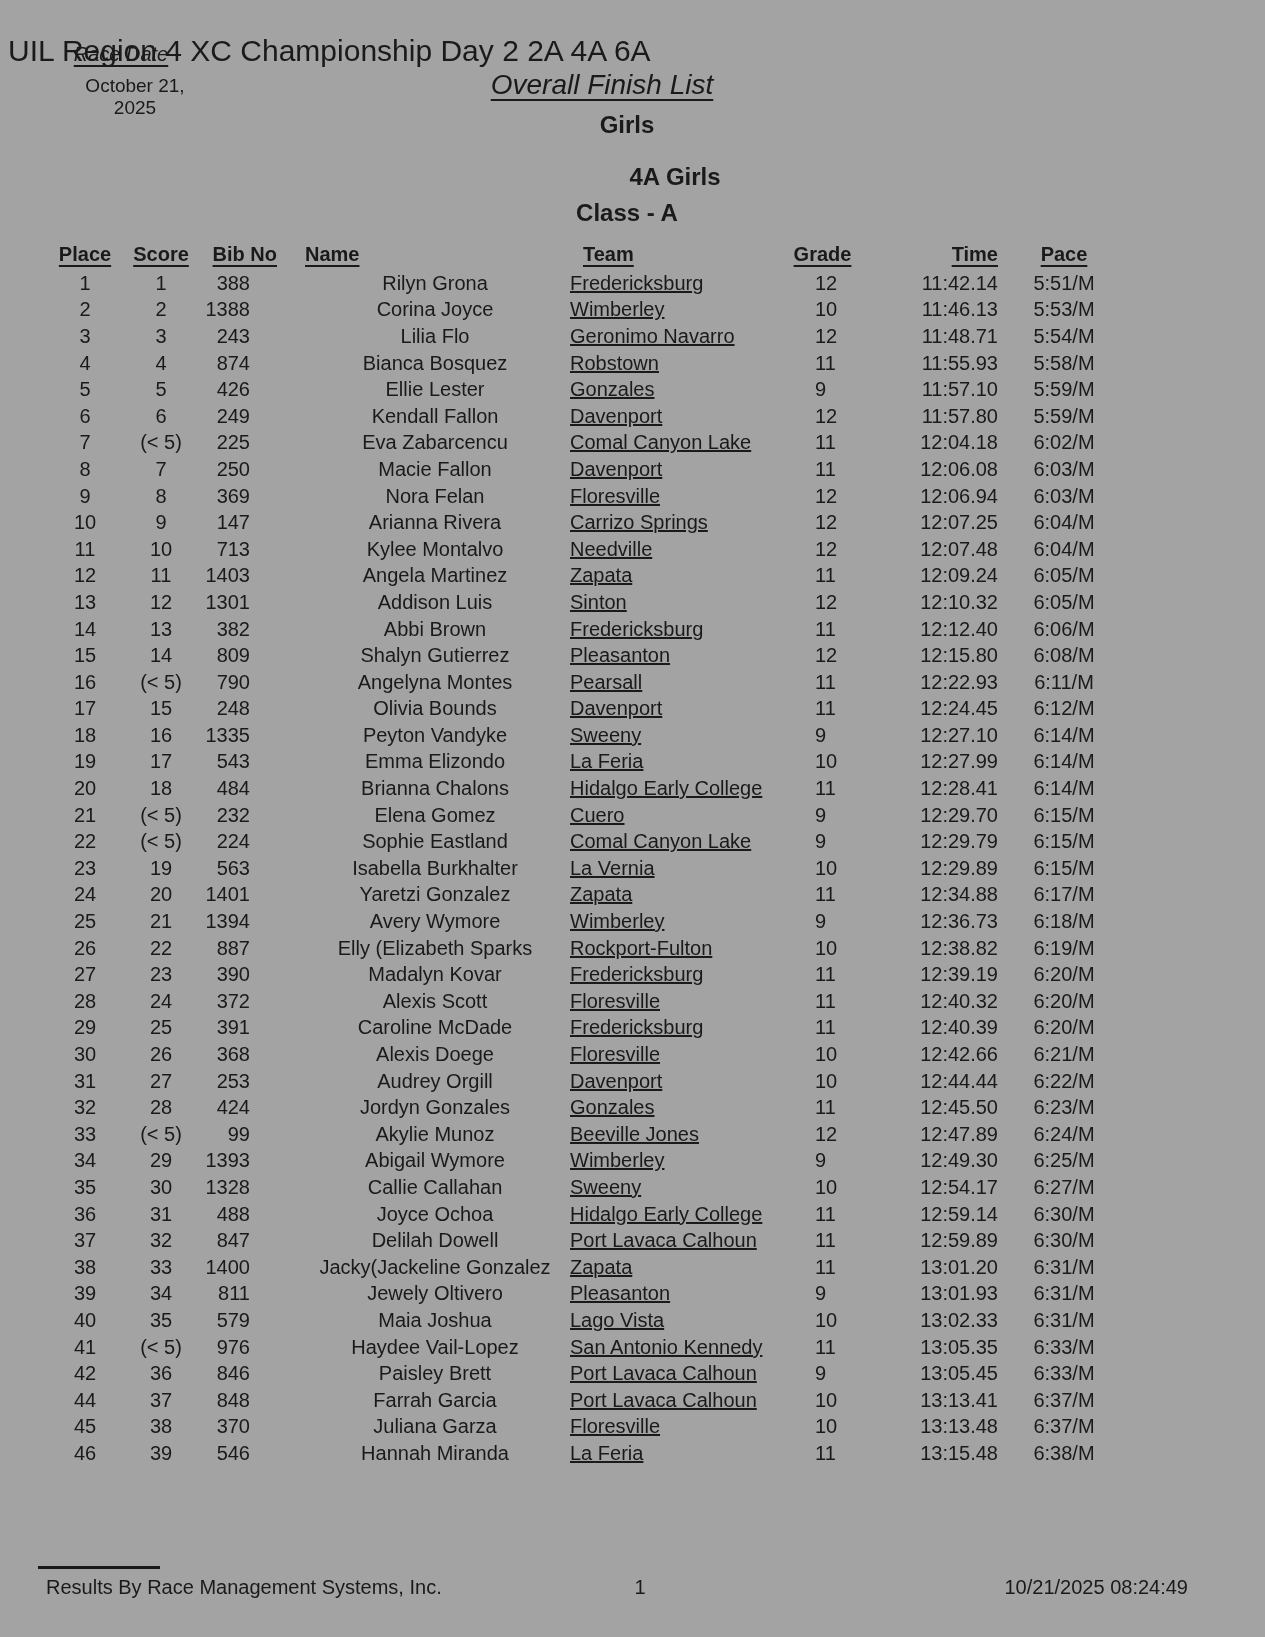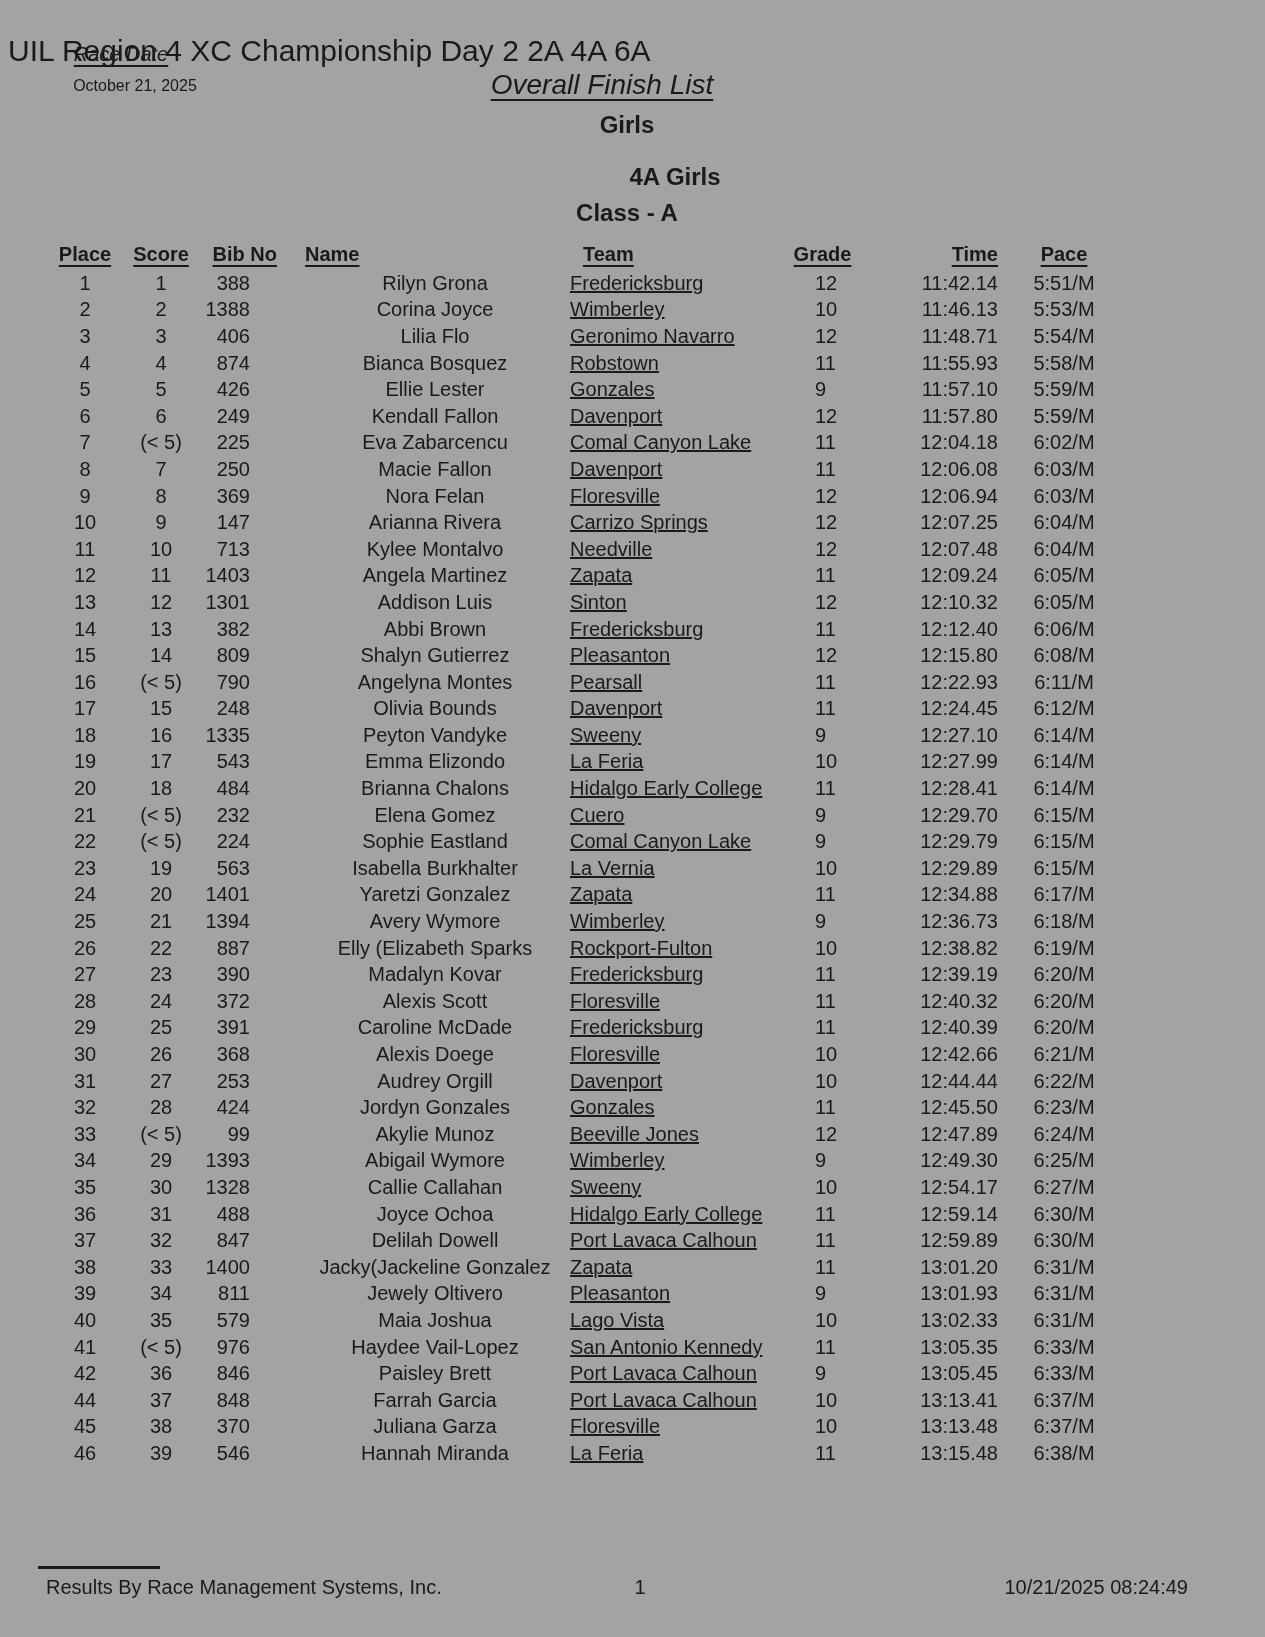--- a/index.html
+++ b/index.html
@@ -23,21 +23,21 @@
   .race-date-label {
     font-size: 20px;
     font-style: italic;
     text-decoration: underline;
     text-underline-offset: 4px;
     text-decoration-thickness: 2px;
     line-height: 24px;
   }
   .race-date-value {
     margin-top: 9px;
-    font-size: 16px;
+    font-size: 19px;
     line-height: 22px;
     margin-left: 28px;
   }
   .doc-title {
     position: absolute;
     left: 0; top: 26px;
     width: 1186px;
     margin: 8px;
     text-align: left;
     font-size: 30px;
@@ -212,21 +212,21 @@
           <td class="c-name">Corina Joyce</td>
           <td class="c-team">Wimberley</td>
           <td class="c-grade">10</td>
           <td class="c-spacer"></td>
           <td class="c-time">11:46.13</td>
           <td class="c-pace">5:53/M</td>
         </tr>
         <tr>
           <td class="c-place">3</td>
           <td class="c-score">3</td>
-          <td class="c-bib">406</td>
+          <td class="c-bib">243</td>
           <td class="c-name">Lilia Flo</td>
           <td class="c-team">Geronimo Navarro</td>
           <td class="c-grade">12</td>
           <td class="c-spacer"></td>
           <td class="c-time">11:48.71</td>
           <td class="c-pace">5:54/M</td>
         </tr>
         <tr>
           <td class="c-place">4</td>
           <td class="c-score">4</td>

